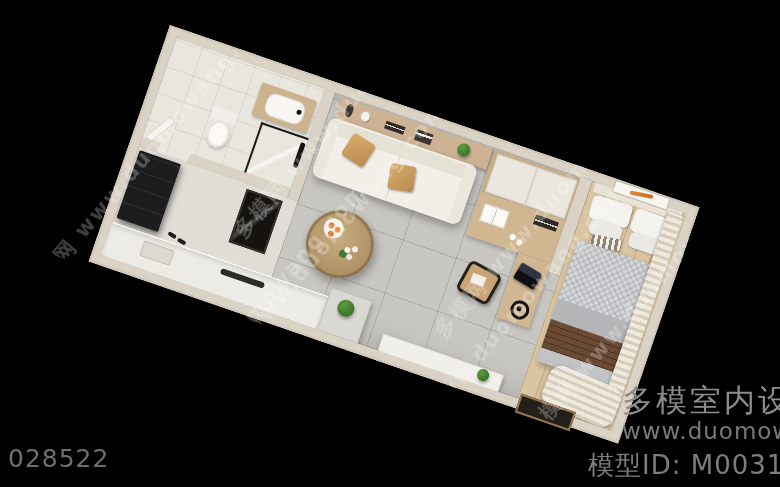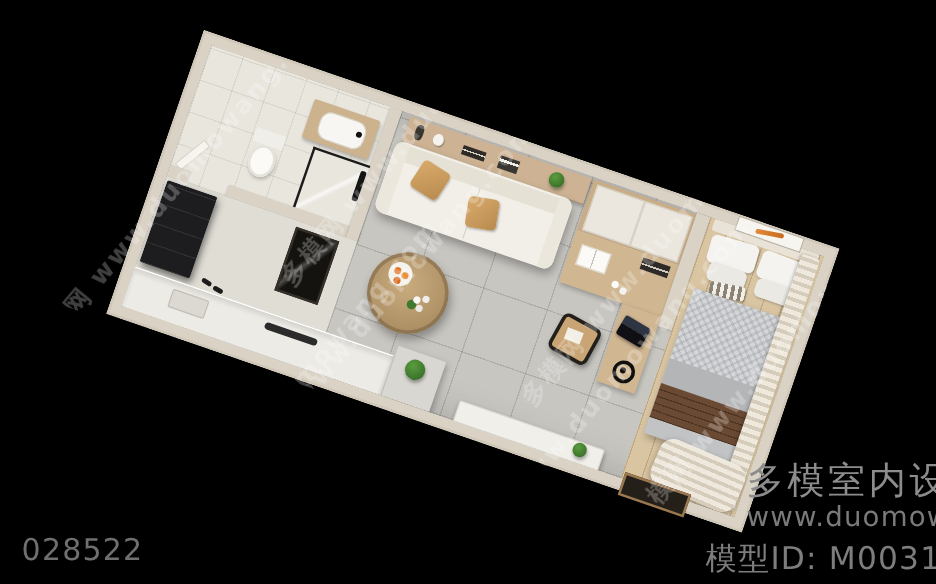--- a/index.html
+++ b/index.html
@@ -135,21 +135,21 @@
 
   
   #watermarks{position:absolute;left:0;top:0;width:780px;height:487px;pointer-events:none;
     clip-path:polygon(170px 25px,700px 207px,620px 443px,47px 253px);}
   .wm{position:absolute;white-space:nowrap;font-weight:bold;font-size:21px;letter-spacing:2px;
     color:rgba(255,255,255,.17);text-shadow:0 0 1px rgba(255,255,255,.10);
     transform:translate(-50%,-50%) rotate(-50deg);}
 
   
   .ftext{position:absolute;color:var(--footer_text);white-space:nowrap;}
-  .footer-id{left:18px;top:444px;font-size:25px;color:#6f6f6f;letter-spacing:1px;}
+  .footer-id{left:8px;top:444px;font-size:25px;color:#6f6f6f;letter-spacing:1px;}
   .brand-cn{left:622px;top:380px;font-size:31px;color:#8c8c8c;letter-spacing:3px;}
   .brand-url{left:622px;top:418px;font-size:23px;color:#7a7a7a;letter-spacing:1px;}
   .model-id{left:588px;top:448px;font-size:26px;color:#7d7d7d;letter-spacing:1px;}
 </style>
 </head>
 <body>
 
 <div id="canvas">
 
   <div id="apartment">

